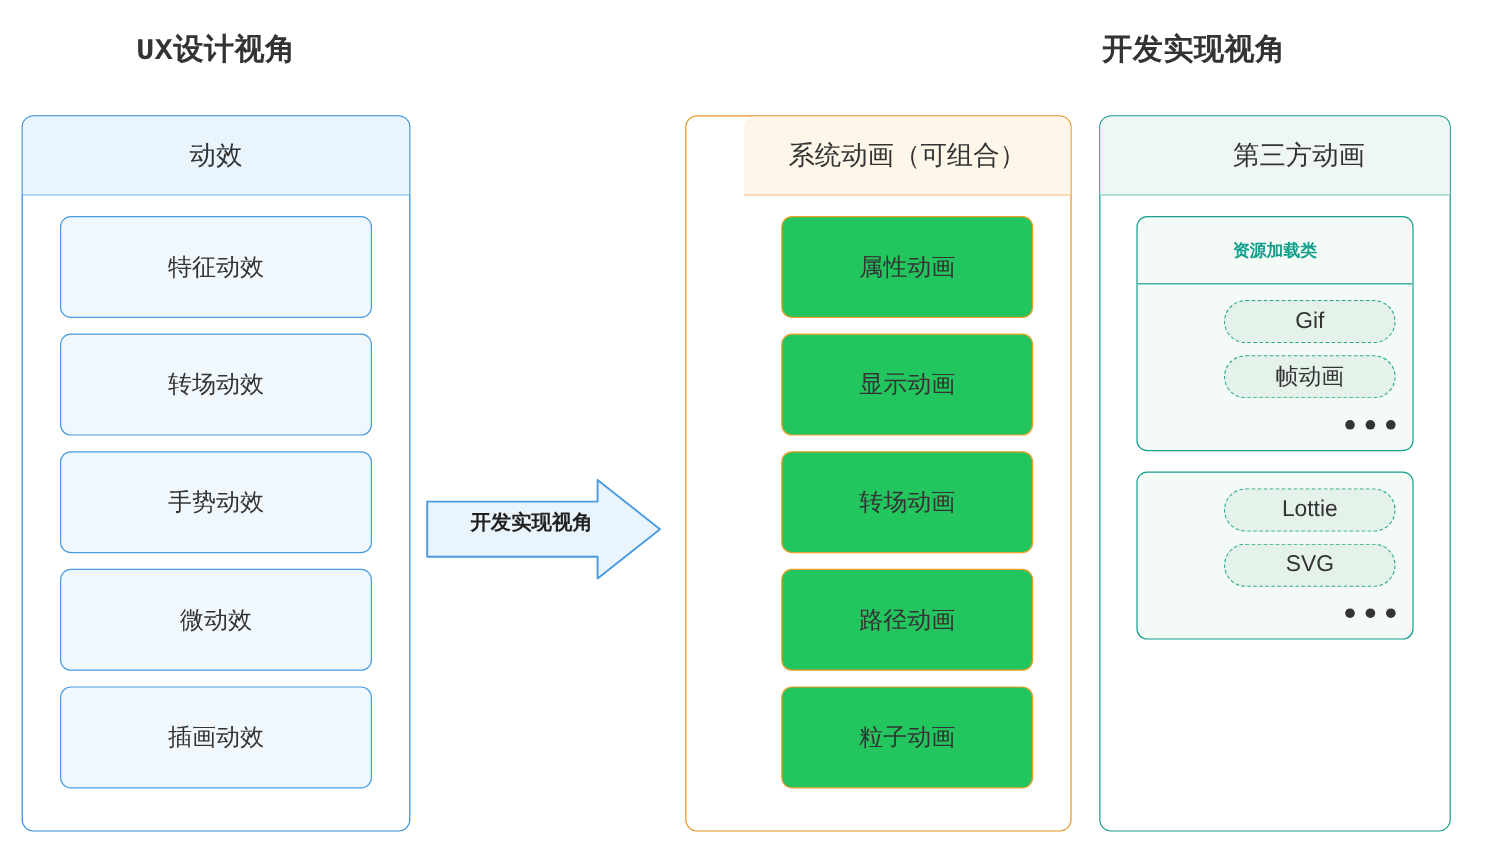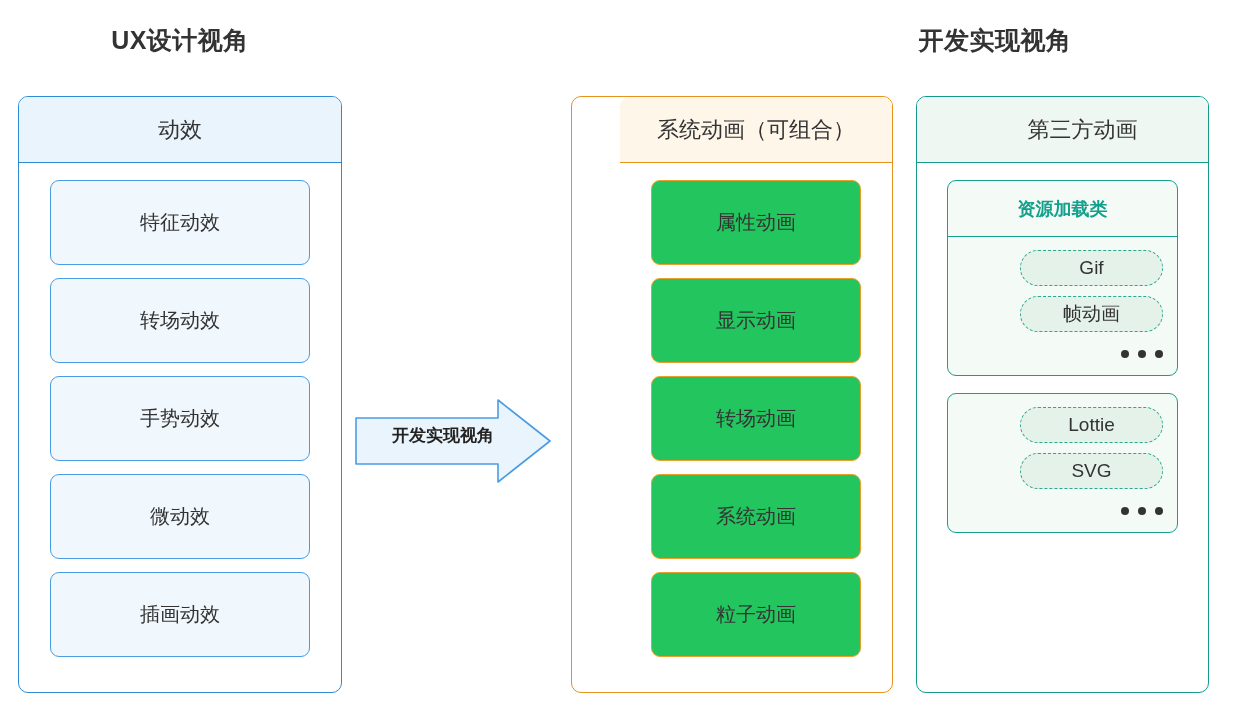--- a/index.html
+++ b/index.html
@@ -19,21 +19,21 @@
   
   .section-title {
     position: absolute;
     top: 24px;
     font-size: 25px;
     font-weight: bold;
     color: #333333;
     letter-spacing: 0.5px;
     white-space: nowrap;
   }
-  #title-ux   { left: 0; width: 360px; text-align: center; }
+  #title-ux   { left: 0; width: 360px; text-align: center; font-family: Liberation Mono, monospace; }
   #title-dev  { left: 700px; width: 590px; text-align: center; }
 
   
   .panel {
     position: absolute;
     border-radius: 10px;
     box-sizing: border-box;
     background: #ffffff;
   }
   .panel-header {
@@ -114,21 +114,21 @@
     border: 1.4px solid #14a08c;
     border-radius: 9px;
     background: #f4faf6;
     overflow: hidden;
   }
   .group-header {
     height: 55px;
     display: flex;
     align-items: center;
     justify-content: center;
-    font-size: 18px;
+    font-size: 14px;
     font-weight: bold;
     color: #14a08c;
     border-bottom: 1.2px solid #14a08c;
   }
   .group-body {
     padding: 13px 14px 10px 14px;
     display: flex;
     flex-direction: column;
     align-items: flex-end;
     gap: 10px;
@@ -206,21 +206,21 @@
   </svg>
   <div id="arrow-label">开发实现视角</div>
 </div>
 
 <div class="panel" id="panel-sys">
   <div class="panel-header">系统动画（可组合）</div>
   <div class="panel-body">
     <div class="card">属性动画</div>
     <div class="card">显示动画</div>
     <div class="card">转场动画</div>
-    <div class="card">系统动画</div>
+    <div class="card">路径动画</div>
     <div class="card">粒子动画</div>
   </div>
 </div>
 
 <div class="panel" id="panel-third">
   <div class="panel-header">第三方动画</div>
   <div class="panel-body">
 
     <div class="group">
       <div class="group-header">资源加载类</div>

